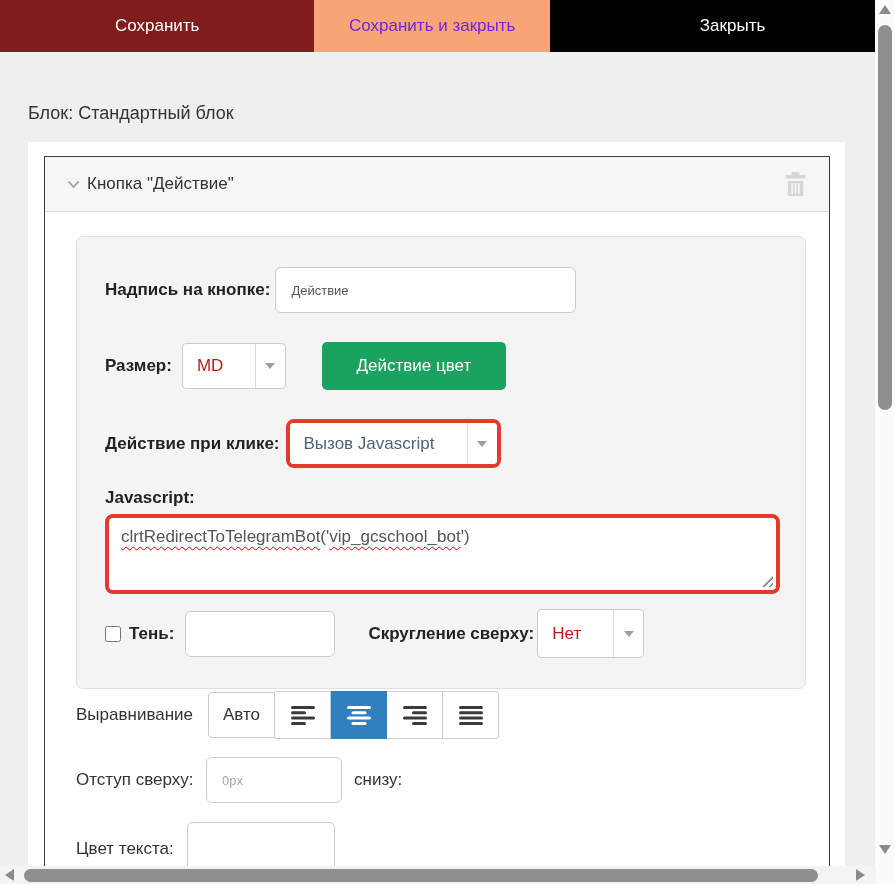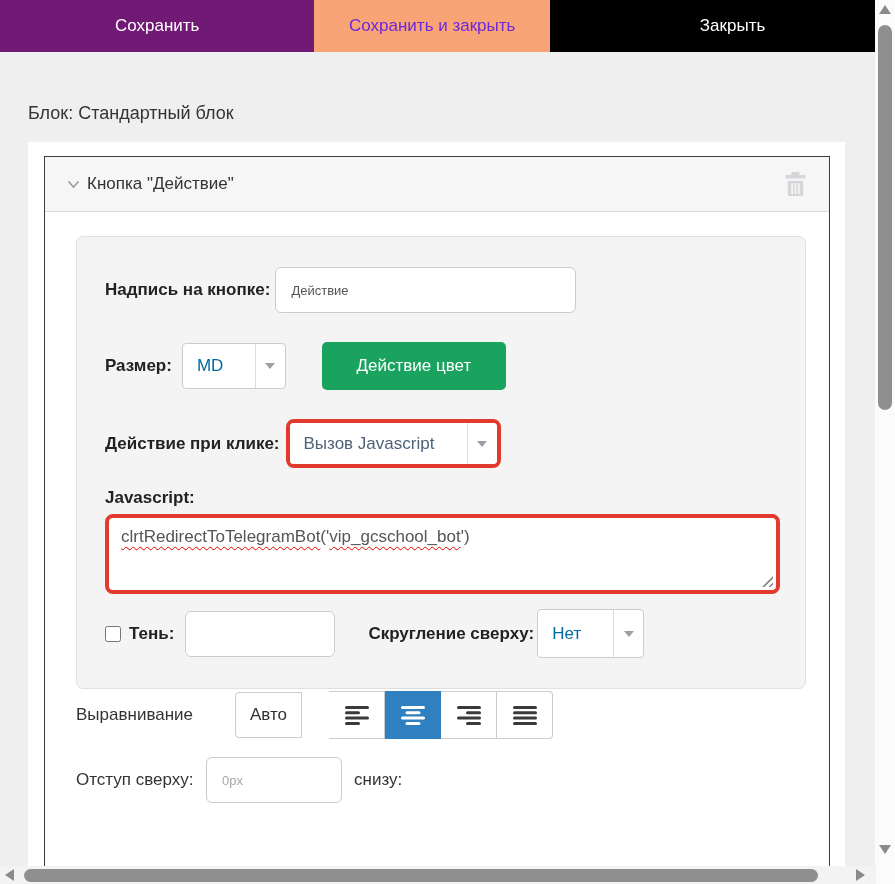--- a/index.html
+++ b/index.html
@@ -2,21 +2,21 @@
 <html><head>
 <meta charset="utf-8">
 <style>
   * { margin:0; padding:0; box-sizing:border-box; }
   html,body { width:895px; height:884px; overflow:hidden; }
   body { font-family:"Liberation Sans", sans-serif; background:#efefef; position:relative; }
 
   
   .topbar { position:absolute; left:0; top:0; width:875px; height:52px; background:#000; display:flex; z-index:5; }
   .topbar button { height:52px; border:none; font-family:"Liberation Sans",sans-serif; font-size:17px; cursor:pointer; }
-  .tb-save  { width:320px; background:#701a75; color:#fff; }
+  .tb-save  { width:320px; background:#7f1d1d; color:#fff; }
   .tb-savec { width:240px; background:#f8a476; color:#6d28d9; }
   .tb-close { width:330px; background:#000; color:#fff;padding-left:40px; }
 
   
   .page-title { position:absolute; left:28px; top:103px; font-size:18px; color:#333; z-index:2; }
   .white-panel { position:absolute; left:28px; top:142px; width:817px; height:742px; background:#fff; z-index:1; }
 
   
   .block-box { position:absolute; left:16px; top:14px; width:786px; height:760px; border:1px solid #3c3c3c; background:#fff; }
   .block-header { height:55px; background:#f6f6f6; border-bottom:1px solid #dcdcdc; display:flex; align-items:center; padding:0 22px; }
@@ -29,39 +29,39 @@
   
   .inner-panel { background:#f4f4f4; border:1px solid #e0e0e0; border-radius:7px; padding:30px 28px 30px 28px; }
   .frow { display:flex; align-items:center; }
   .lbl { font-size:17px; font-weight:bold; color:#222; white-space:nowrap; }
   .lbl-reg { font-size:17px; color:#333; white-space:nowrap; }
 
   input.txt { background:#fff; border:1px solid #ccc; border-radius:6px; height:46px; font-family:"Liberation Sans",sans-serif; font-size:13px; color:#555; padding:0 15px; outline:none; }
   input.grey { color:#a8a8a8; }
 
   .sel { display:flex; align-items:stretch; background:#fff; border:1px solid #ccc; border-radius:4px; height:46px; cursor:pointer; }
-  .sel .val { display:flex; align-items:center; padding:0 14px; font-size:17px; color:#0369a1; flex:1; white-space:nowrap; }
+  .sel .val { display:flex; align-items:center; padding:0 14px; font-size:17px; color:#b91c1c; flex:1; white-space:nowrap; }
   .sel .arr { width:30px; border-left:1px solid #ddd; display:flex; align-items:center; justify-content:center; }
   .tri-down { width:0; height:0; border-left:5px solid transparent; border-right:5px solid transparent; border-top:6px solid #9aa0a6; }
 
   .red-ring { border:4px solid #e23b2e; border-radius:8px; background:#fff; }
   .red-ring .sel { border:none; height:41px; }
   .red-ring .sel .val { color:#4e6378; }
 
   .js-label { margin-top:20px; }
   .js-area { position:relative; margin-top:6px; width:675px; height:80px; border:4px solid #e23b2e; border-radius:8px; background:#fff; padding:9px 12px; font-size:17px; color:#555; overflow:hidden; }
   .misspell { text-decoration:underline; text-decoration-style:wavy; text-decoration-color:#e60000; text-decoration-thickness:1px; text-underline-offset:4px; }
   .grip { position:absolute; right:3px; bottom:3px; width:11px; height:11px;
           background:repeating-linear-gradient(135deg, transparent 0 3px, #8a8a8a 3px 4.6px);
           clip-path:polygon(100% 0, 100% 100%, 0 100%); }
 
   .chk { width:16px; height:16px; accent-color:#fff; }
 
   
-  .align-row { margin-top:2px; display:flex; align-items:center;gap:27px; }
+  .align-row { margin-top:2px; display:flex; align-items:center; }
   .align-label { width:132px; }
   .btn-auto { width:67px; height:46px; background:#fff; border:1px solid #ccc; border-radius:4px 0 0 4px; font-family:"Liberation Sans",sans-serif; font-size:17px; color:#333; cursor:pointer; }
   .icon-group { display:flex; }
   .ibtn { width:56px; height:48px; background:#fff; border:1px solid #ccc; border-left:none; display:flex; align-items:center; justify-content:center; cursor:pointer; }
   .ibtn:last-child { border-radius:0 4px 4px 0; }
   .ibtn.active { background:#2e80c1; border-color:#2e80c1; }
 
   .margin-row { margin-top:18px; display:flex; align-items:center; }
   .mt-label { width:130px; }
   .sn-label { margin-left:12px; margin-right:3px; }
@@ -208,20 +208,24 @@
           </div>
         </div>
       </div>
 
       <div class="margin-row">
         <span class="lbl-reg mt-label">Отступ сверху:</span>
         <input class="txt grey" style="width: 136px;" type="text" value="0px">
         <span class="lbl-reg sn-label">снизу:</span>
       </div>
 
+      <div class="color-row">
+        <span class="lbl-reg tc-label">Цвет текста:</span>
+        <input class="txt" style="width: 148px; height: 58px; border-radius: 6px 6px 0px 0px;" type="text" value="">
+      </div>
 
     </div>
   </div>
 </div>
 
 <div class="vscroll">
   <span class="arr-up"></span>
   <div class="vthumb"></div>
   <span class="arr-down"></span>
 </div>

